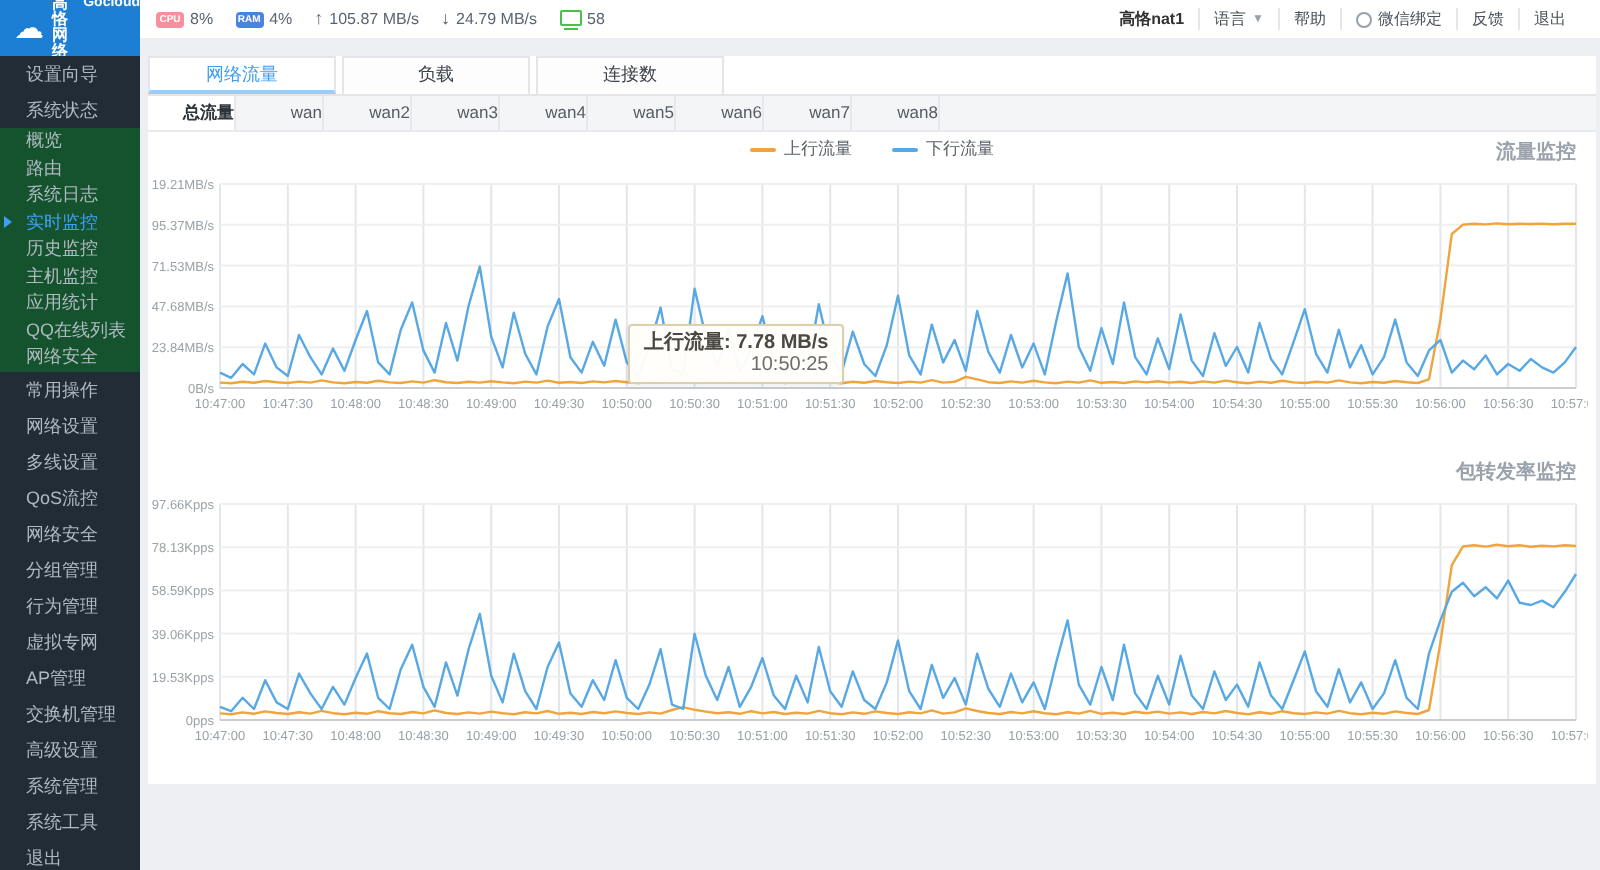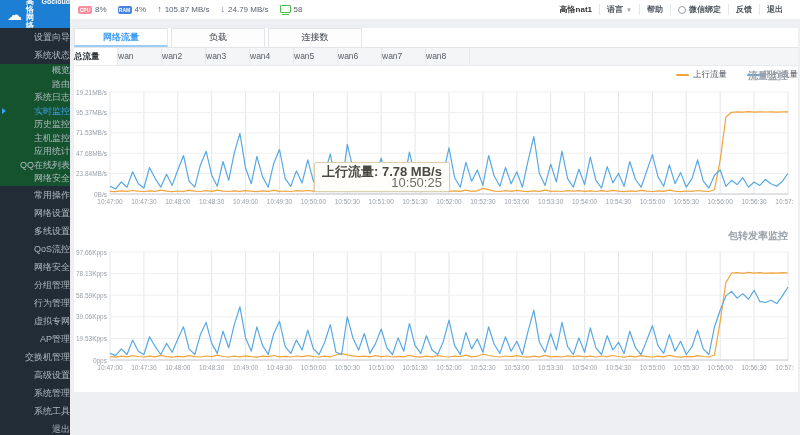--- a/index.html
+++ b/index.html
@@ -16,53 +16,53 @@
           display:flex;align-items:center;justify-content:space-between;box-sizing:border-box;
           padding:0 10px 0 8px;border-bottom:1px solid #eceef1;}
   .stats{display:flex;align-items:center;gap:11px;font-size:8px;color:#5a6470;}
   .stat{display:flex;align-items:center;gap:3px;}
   .chip{display:inline-block;min-width:12px;padding:0 1px;height:8px;line-height:8px;border-radius:2px;
         color:#fff;font-size:5px;font-weight:bold;text-align:center;}
   .arr{font-size:9px;color:#5a6470;line-height:9px;}
   .mon{width:9px;height:6px;border:1px solid #4bbf4b;border-radius:1px;display:inline-block;position:relative;margin-bottom:2px;}
   .mon::after{content:'';position:absolute;left:1px;right:1px;bottom:-3px;height:1px;background:#4bbf4b;}
   .menu{display:flex;align-items:flex-start;font-size:8px;color:#4a5159;}
-  .menu .mi{padding:0 7px;border-left:1px solid #e3e6ea;display:flex;align-items:center;gap:3px;cursor:pointer;white-space:nowrap;font-weight:bold;}
+  .menu .mi{padding:0 7px;border-left:1px solid #e3e6ea;display:flex;align-items:center;gap:3px;cursor:pointer;white-space:nowrap;}
   .menu .mi:first-child{border-left:none;font-weight:bold;color:#333;}
   .caret{font-size:6px;color:#98a0a8;}
   .wx{width:8px;height:8px;border:1px solid #98a0a8;border-radius:50%;display:inline-block;box-sizing:border-box;}
   
-  .sidebar{position:absolute;left:0;top:28px;width:70px;bottom:0;background:#222c36;overflow:hidden;text-align:right;}
+  .sidebar{position:absolute;left:0;top:28px;width:70px;bottom:0;background:#222c36;overflow:hidden;}
   .side-item{position:relative;padding-left:13px;color:#b0b9c2;font-size:9px;cursor:pointer;white-space:nowrap;}
   .side-top{height:18px;line-height:18px;}
   .side-sub{height:13.5px;line-height:13.5px;background:#14532d;}
   .side-item.active{color:#3f9ef5;}
   .side-item.active .tri{position:absolute;left:2px;top:50%;margin-top:-3px;width:0;height:0;
        border-top:3px solid transparent;border-bottom:3px solid transparent;border-left:4px solid #3f9ef5;}
   
   .panel{position:absolute;left:74px;top:28px;width:724px;height:364px;background:#fff;box-sizing:border-box;}
   .tabs-row{height:19px;display:flex;border-bottom:1px solid #e3e5e8;background:#fff;}
   .tab{width:94px;text-align:center;line-height:17px;font-size:9px;color:#3c434a;background:#fdfdfd;
        border:1px solid #e3e5e8;border-bottom:none;box-sizing:border-box;margin-right:3px;cursor:pointer;}
-  .tab.active{color:#3d9df3;background:#fff;border-bottom:2px solid #9ccdf7;font-weight:bold;}
+  .tab.active{color:#3d9df3;background:#fff;border-bottom:2px solid #9ccdf7;}
   .subtabs-row{height:17px;display:flex;background:#f4f5f7;border-bottom:1px solid #e8eaed;}
-  .subtab{width:44px;text-align:left;line-height:16px;font-size:8.5px;color:#555c63;
+  .subtab{width:44px;text-align:right;line-height:16px;font-size:8.5px;color:#555c63;
           border-right:1px solid #e6e8eb;cursor:pointer;box-sizing:border-box;}
   .subtab.active{background:#fff;color:#2f353b;font-weight:bold;}
   .chart{position:relative;}
   .chart1{height:160px;}
   .chart2{height:168px;}
-  .legend-row{position:absolute;top:3px;left:0;right:0;display:flex;justify-content:flex-end;gap:20px;
+  .legend-row{position:absolute;top:3px;left:0;right:0;display:flex;justify-content:center;gap:20px;
               font-size:8.5px;color:#5a6168;}
   .legend-item{display:flex;align-items:center;gap:4px;cursor:pointer;}
   .dash{width:13px;height:2px;border-radius:1px;display:inline-block;}
   .chart-title{position:absolute;top:3px;right:10px;font-size:10px;color:#9aa2ab;font-weight:bold;}
   .plot{position:absolute;left:2px;top:16px;}
   .tooltip{position:absolute;left:240px;top:96px;background:rgba(255,254,250,0.96);
-           border:1px solid #dccfae;border-radius:2px;padding:3px 7px;font-size:13px;color:#4a4a42;
+           border:1px solid #dccfae;border-radius:2px;padding:3px 7px;font-size:10px;color:#4a4a42;
            line-height:11px;box-shadow:0 1px 3px rgba(0,0,0,0.08);white-space:nowrap;}
   .tooltip .tl1{font-weight:bold;}
   .tooltip .tl2{color:#6e6e66;text-align:right;}
 </style>
 </head>
 <body>
 
 <div class="brand">
   <span class="cloud">☁</span>
   <span class="btxt">

